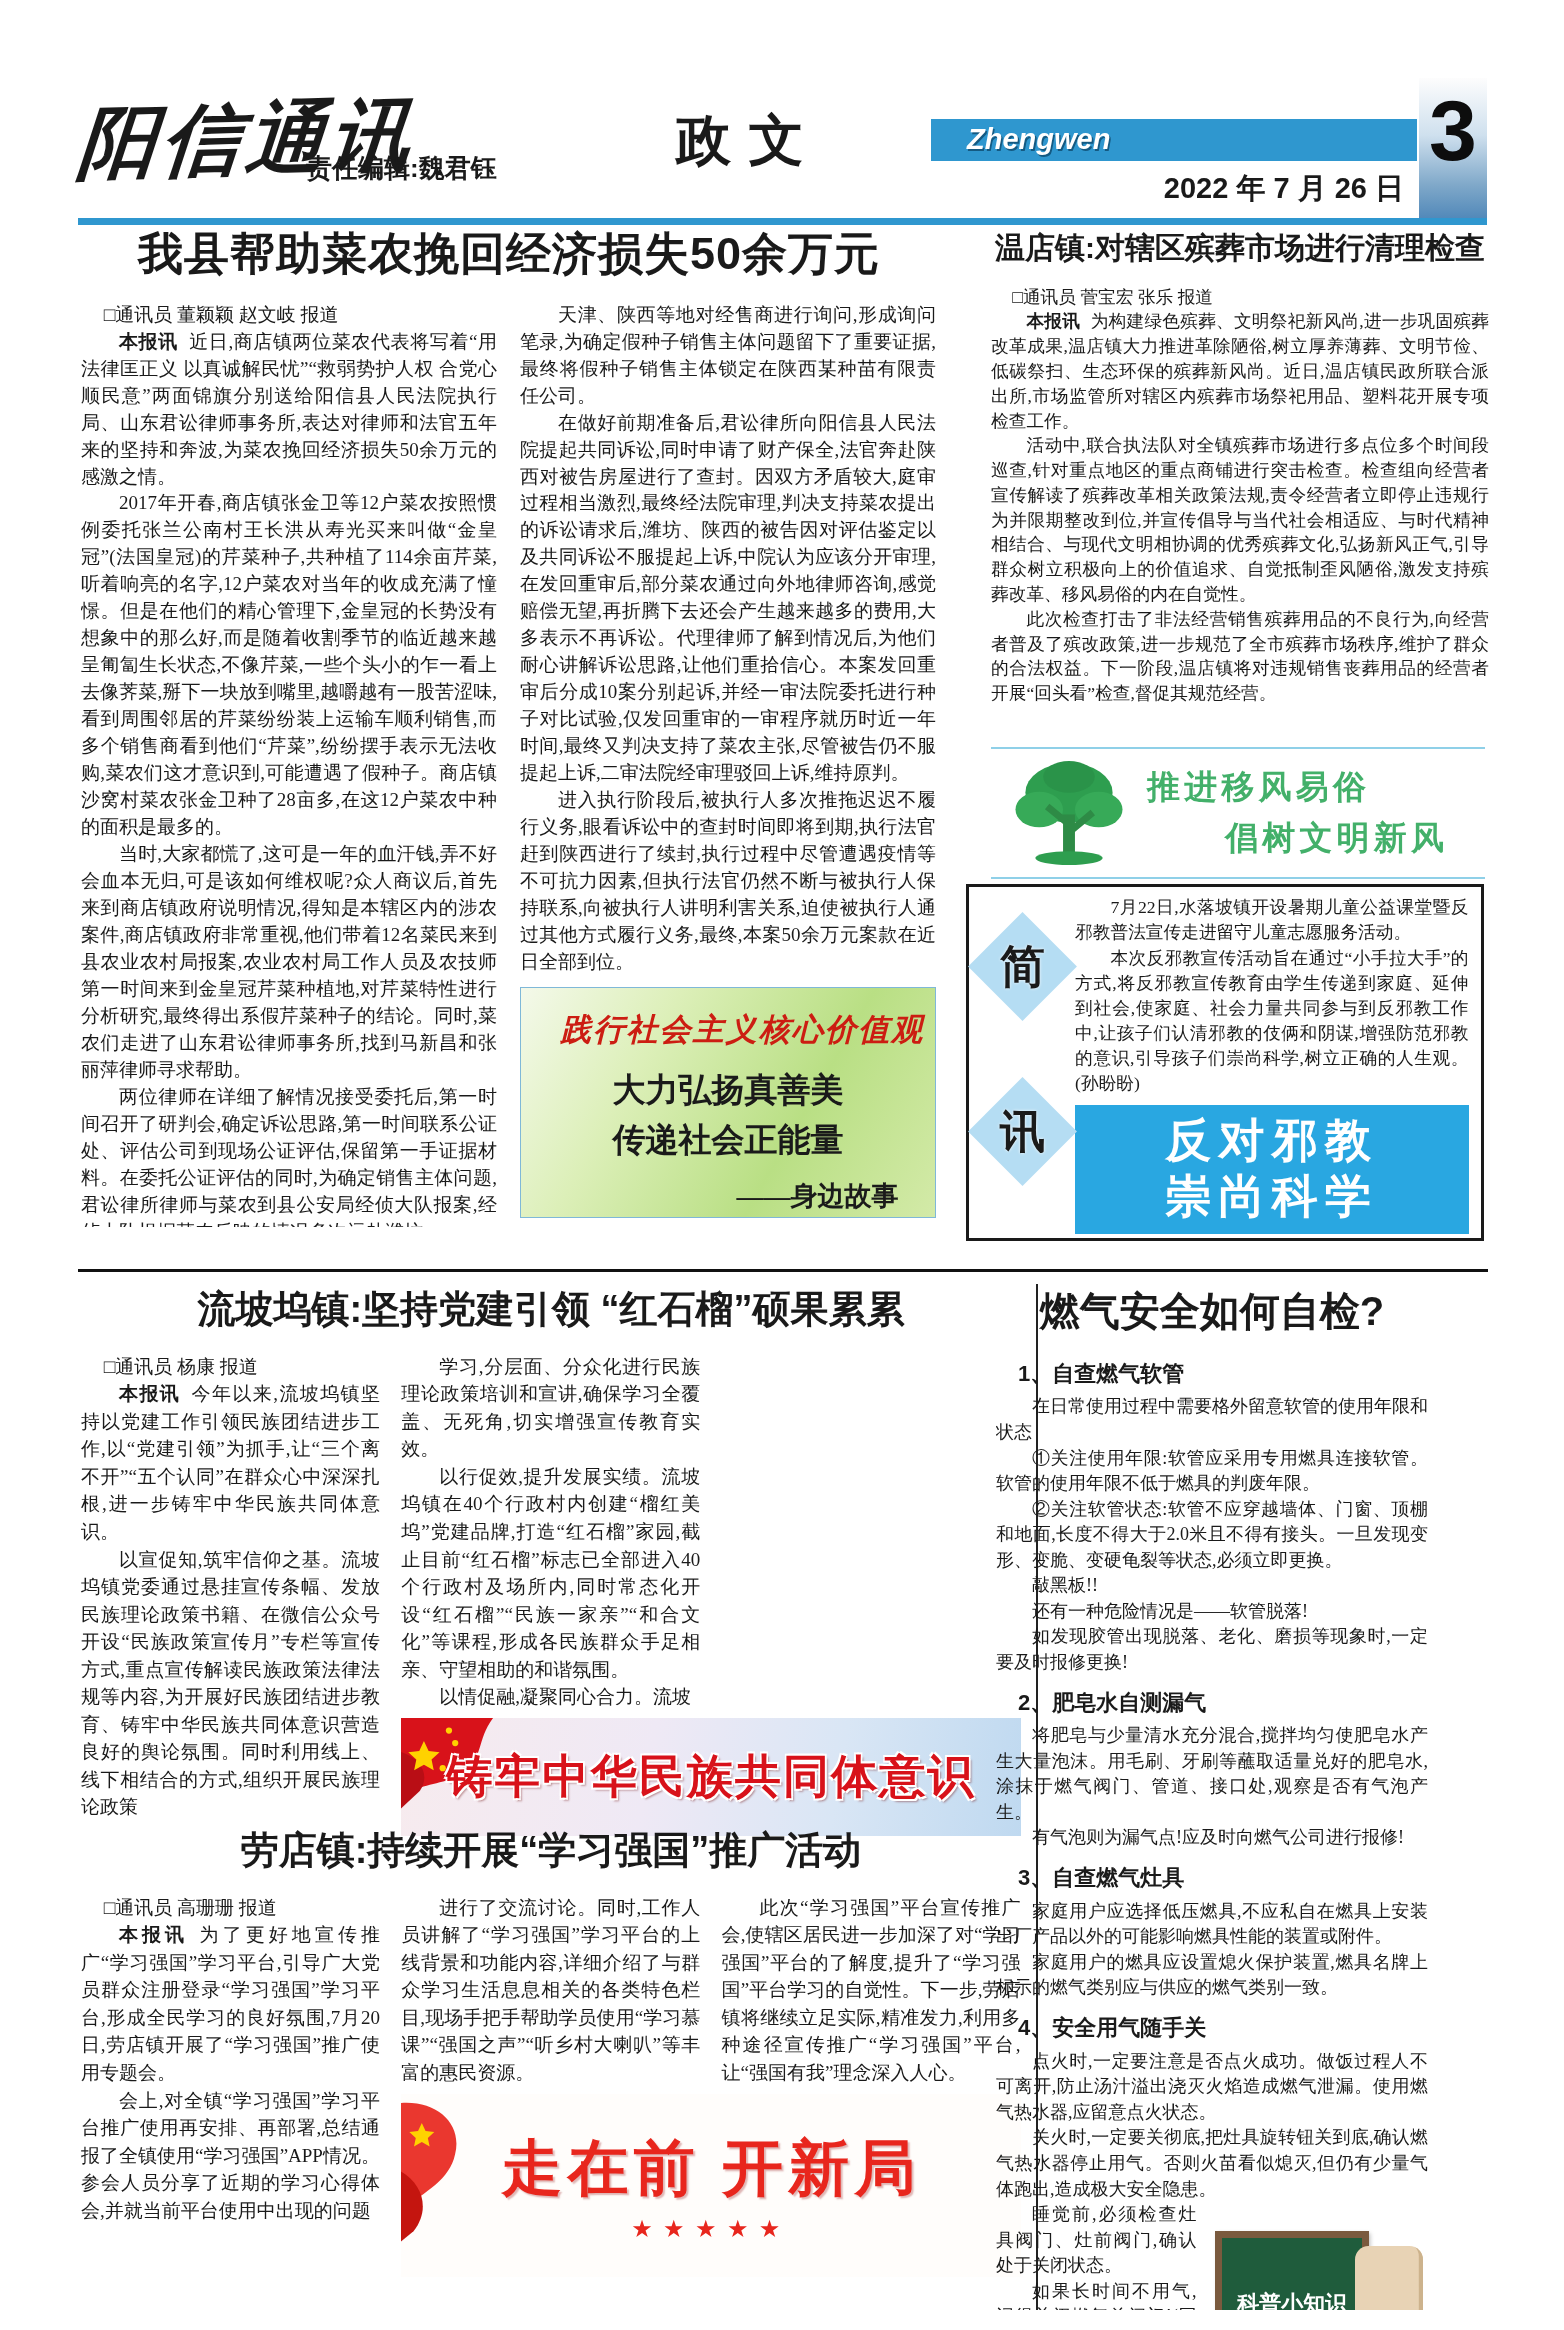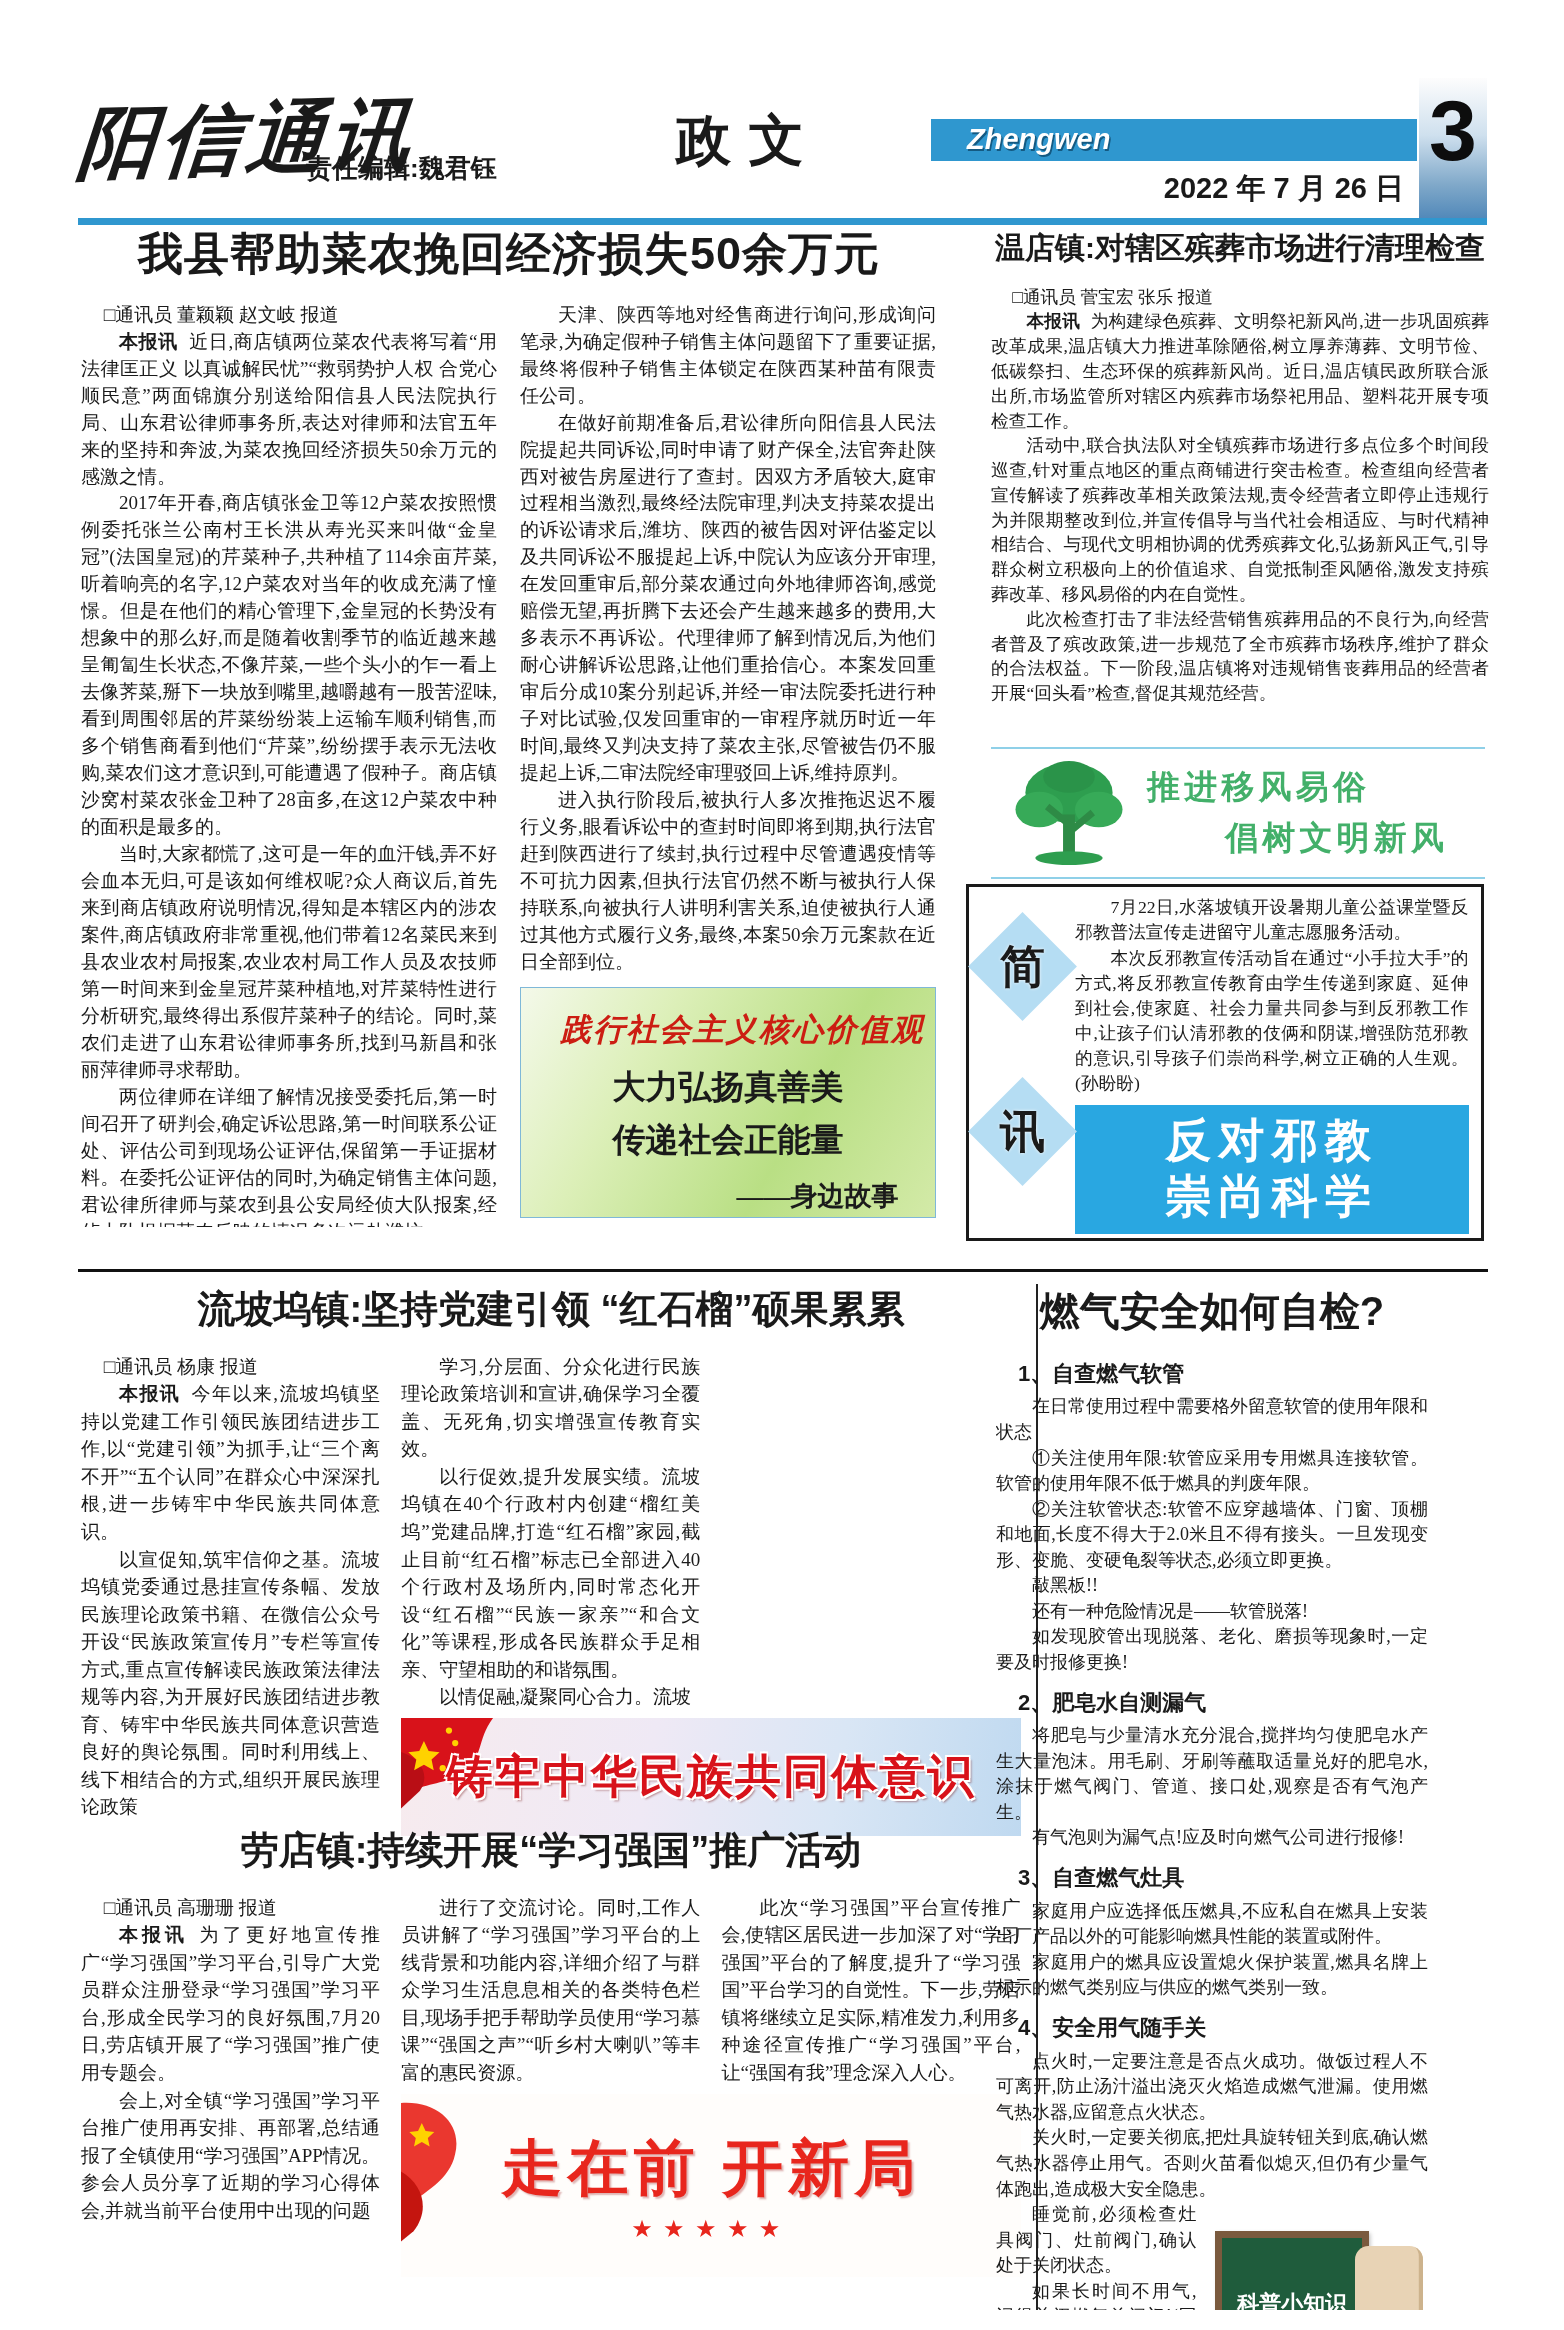--- a/index.html
+++ b/index.html
@@ -29,21 +29,21 @@
   .lead{font-weight:900;font-family:"Liberation Sans","DejaVu Sans",sans-serif;margin-right:.6em;}
   h1,h2,h3{margin:0;font-family:"Liberation Sans","DejaVu Sans",sans-serif;}
   
   .article1{position:absolute;left:81px;top:224px;width:856px;height:1003px;overflow:hidden;}
   .article1 h1{font-size:45px;font-weight:900;text-align:center;letter-spacing:1px;}
   .a1cols{display:flex;gap:23px;margin-top:17.7px;}
   .a1col{width:416px;font-size:19px;line-height:1.42;}
   .values-poster{margin-top:11.4px;width:393px;height:208px;border:1.6px solid #7fb8d8;padding:10.4px;
       background:linear-gradient(120deg,#f4f9ea 0%,#dcefb8 30%,#b9df84 65%,#d3eaa8 100%);}
   .vp1{font-size:31px;font-weight:bold;font-style:italic;color:#cc1d12;text-align:right;letter-spacing:2.1px;margin-top:9.4px;}
-  .vp2{font-size:33px;font-weight:900;text-align:center;margin-top:14.6px;font-family:Liberation Mono, monospace;}
+  .vp2{font-size:33px;font-weight:900;text-align:center;margin-top:14.6px;font-family:Liberation Sans, sans-serif;}
   .vp3{font-size:33px;font-weight:900;text-align:center;margin-top:3.1px;font-family:"Liberation Sans","DejaVu Sans",sans-serif;}
   .vp4{font-size:27px;font-weight:bold;text-align:right;margin-top:13.5px;padding-right:26px;}
   
   .article2{position:absolute;left:991px;top:228px;width:498px;height:516px;overflow:hidden;}
   .article2 h2{font-size:30px;font-weight:900;text-align:center;}
   .a2body{margin-top:15.6px;font-size:17.7px;line-height:1.4;}
   
   .green-banner{position:absolute;left:991px;top:747px;width:494px;height:128px;
       border-top:2.6px solid #8fd0e8;border-bottom:2.6px solid #8fd0e8;display:flex;align-items:center;}
   .tree-wrap{width:156px;text-align:center;}

